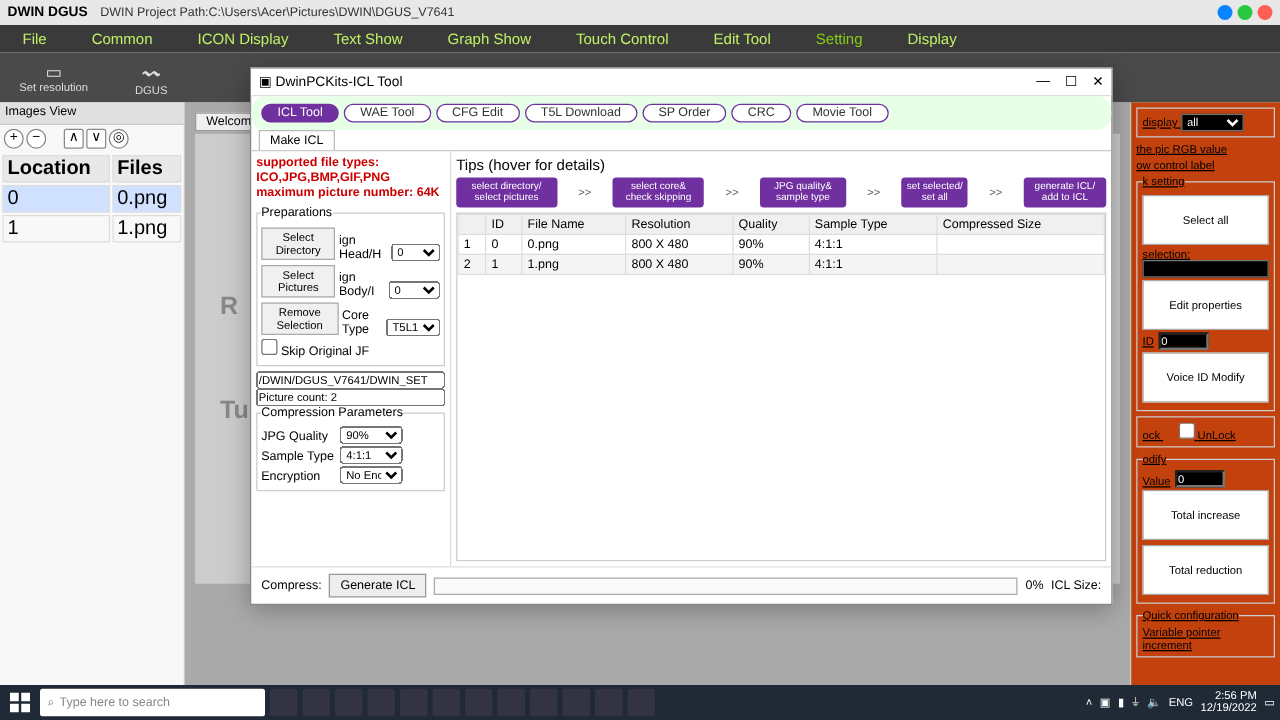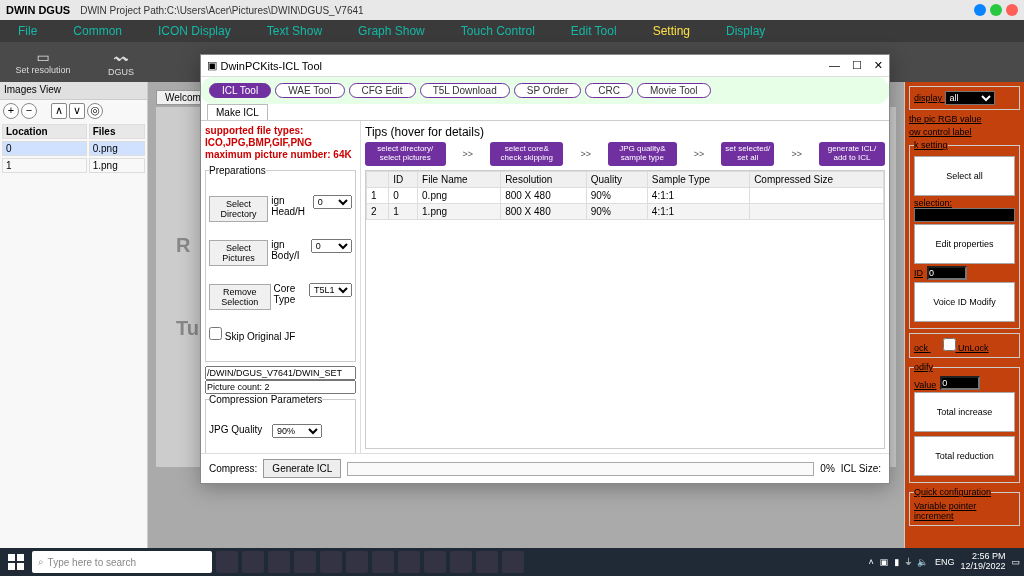--- a/index.html
+++ b/index.html
@@ -10,35 +10,35 @@
 .titlebar .brand { font-weight: bold; font-size: 11px; }
 .titlebar .path { font-size: 10px; color: #333; }
 .titlebar .winbtns { margin-left: auto; display: flex; gap: 4px; }
 .titlebar .winbtns span { width: 12px; height: 12px; border-radius: 50%; display: inline-block; }
 .wb-min { background: #0a84ff; }
 .wb-max { background: #28c840; }
 .wb-close { background: #ff5f57; }
 
 
 .menubar { height: 22px; background: #3a3a3a; display: flex; align-items: center; }
-.menubar .menu-item { color: #14b8a6; padding: 0 18px; font-size: 12px; cursor: pointer; }
-.menubar .menu-item.active { color: #fde047; }
+.menubar .menu-item { color: #bef264; padding: 0 18px; font-size: 12px; cursor: pointer; }
+.menubar .menu-item.active { color: #84cc16; }
 
 
 .toolbar2 { height: 40px; background: #4a4a4a; display: flex; align-items: center; padding: 0 8px; gap: 8px; }
 .tool-btn { color: #ddd; font-size: 9px; text-align: center; width: 70px; }
 .tool-icon { font-size: 14px; display: block; }
 
 
 .main { display: flex; height: calc(100% - 82px - 28px); }
 .left-pane { width: 148px; background: #f8f8f8; border-right: 1px solid #ccc; }
 .left-head { height: 18px; background: #e0e0e0; font-size: 10px; padding: 2px 4px; border-bottom: 1px solid #ccc; }
 .left-btns { display: flex; gap: 2px; padding: 3px; }
 .circ-btn { width: 16px; height: 16px; border: 1px solid #888; border-radius: 50%; background: #fff; text-align: center; line-height: 13px; font-size: 11px; }
-.file-table { width: 100%; font-size: 10px; }
+.file-table { width: 100%; font-size: 16px; }
 .file-table th, .file-table td { border: 1px solid #ddd; padding: 1px 3px; text-align: left; }
 .file-table th { background: #e8e8e8; }
 .file-table tr.sel td { background: #d0e0ff; }
 
 .center-pane { flex: 1; background: #aaa; position: relative; padding: 8px; }
 .tab-welcome { display: inline-block; background: #f0f0f0; border: 1px solid #999; padding: 1px 8px; font-size: 10px; margin-bottom: 2px; }
 .canvas { width: 100%; height: 80%; background: #ccc; display: flex; flex-direction: column; justify-content: center; align-items: flex-start; padding-left: 20px; color: #888; font-size: 20px; font-weight: bold; }
 
 .right-pane { width: 120px; background: #c2410c; border-left: 1px solid #ccc; padding: 4px; font-size: 9px; text-decoration: underline; }
 .right-pane .group { border: 1px solid #ccc; margin-bottom: 4px; padding: 4px; }
@@ -54,21 +54,21 @@
 .pill.active { background: #7030a0; color: #fff; }
 .sub-tab { display: inline-block; border: 1px solid #bbb; border-bottom: none; padding: 2px 8px; font-size: 10px; margin-left: 6px; background: #fff; }
 
 .modal-body { flex: 1; display: flex; border-top: 1px solid #ccc; overflow: hidden; }
 .mb-left { width: 160px; padding: 4px; border-right: 1px solid #ddd; font-size: 10px; }
 .mb-left .warn { color: #c00; font-weight: bold; font-size: 10px; line-height: 1.2; margin-bottom: 4px; }
 .mb-left fieldset { border: 1px solid #ccc; margin-bottom: 4px; padding: 3px; }
 .mb-left legend { font-size: 10px; }
 .mb-left button { font-size: 9px; padding: 2px 4px; margin: 1px 0; background: #f0f0f0; border: 1px solid #aaa; }
 .mb-left select, .mb-left input[type=text] { font-size: 9px; width: 50px; }
-.mb-left .frow { display: flex; align-items: flex-start; gap: 3px; margin: 16px 0; }
+.mb-left .frow { display: flex; align-items: flex-end; gap: 3px; margin: 2px 0; }
 .mb-left .full { width: 100%; font-size: 9px; }
 
 .mb-right { flex: 1; padding: 4px; display: flex; flex-direction: column; }
 .tips { font-size: 12px; margin-bottom: 3px; }
 .steps { display: flex; gap: 17px; align-items: center; margin-bottom: 4px; }
 .step { background: #7030a0; color: #fff; font-size: 8px; padding: 3px 4px; border-radius: 3px; text-align: center; line-height: 1.1; }
 .arrow { font-size: 9px; color: #555; }
 
 .data-table { width: 100%; border-collapse: collapse; font-size: 10px; }
 .data-table th, .data-table td { border: 1px solid #ddd; padding: 2px 4px; text-align: left; }

